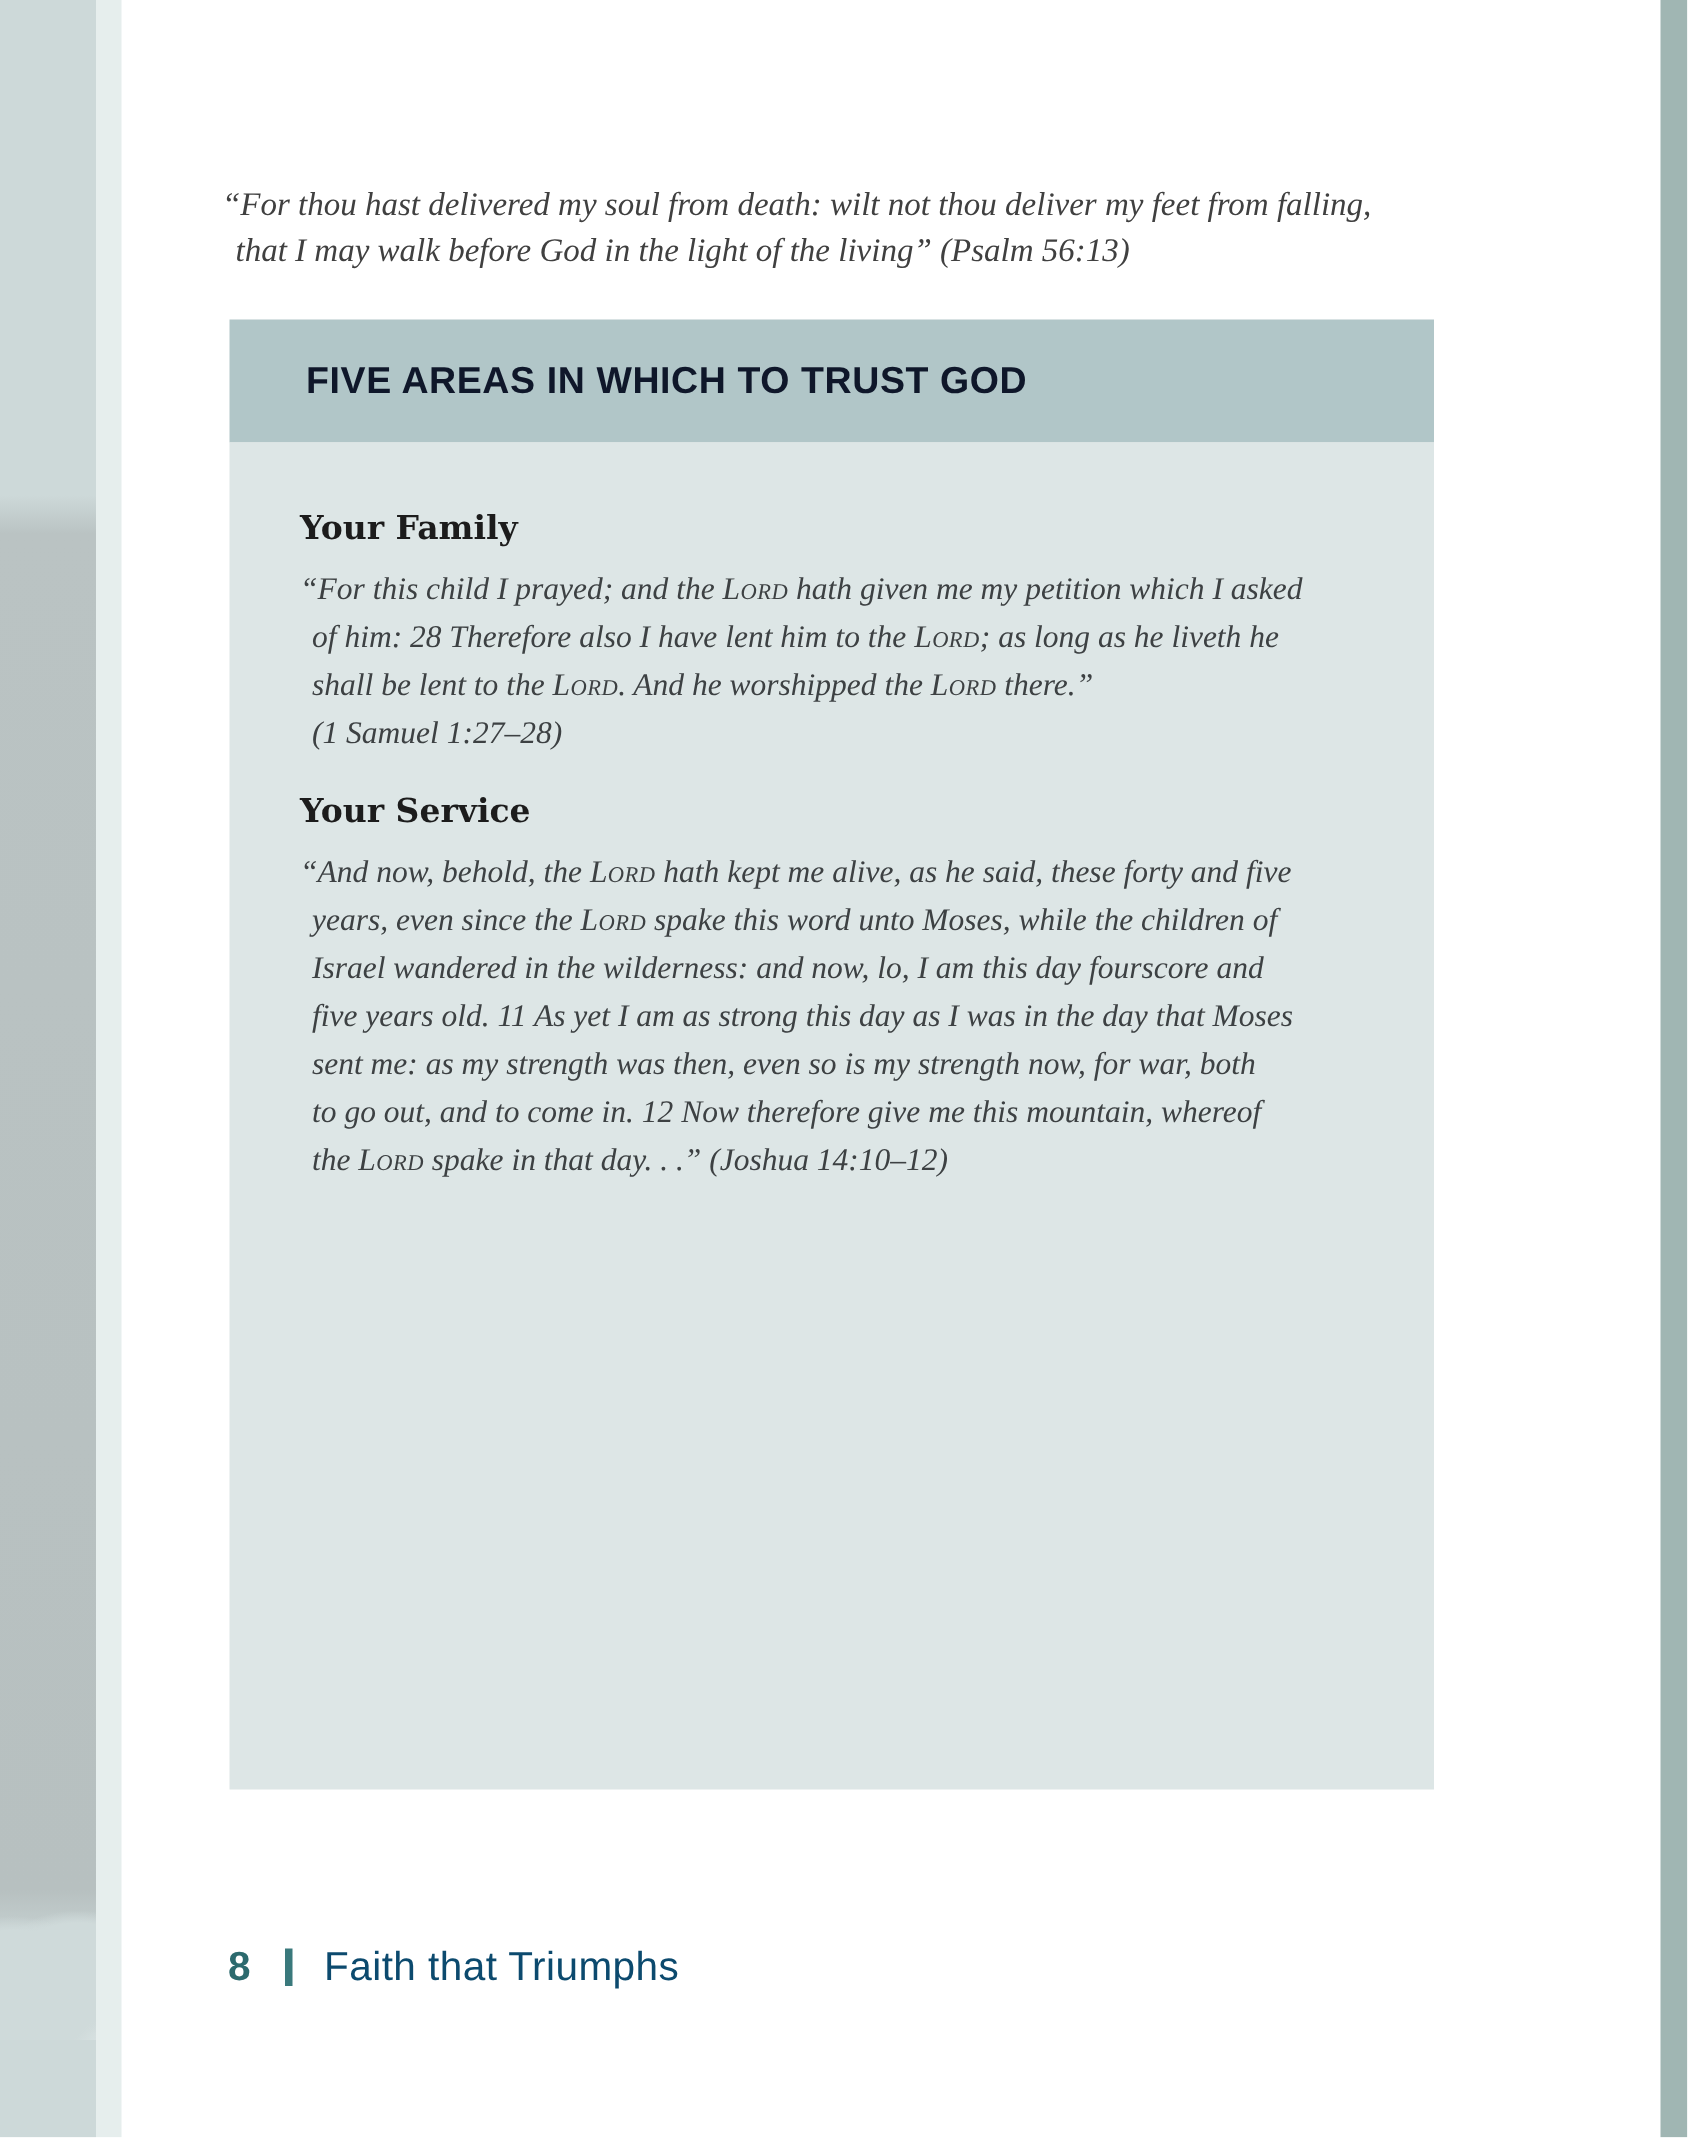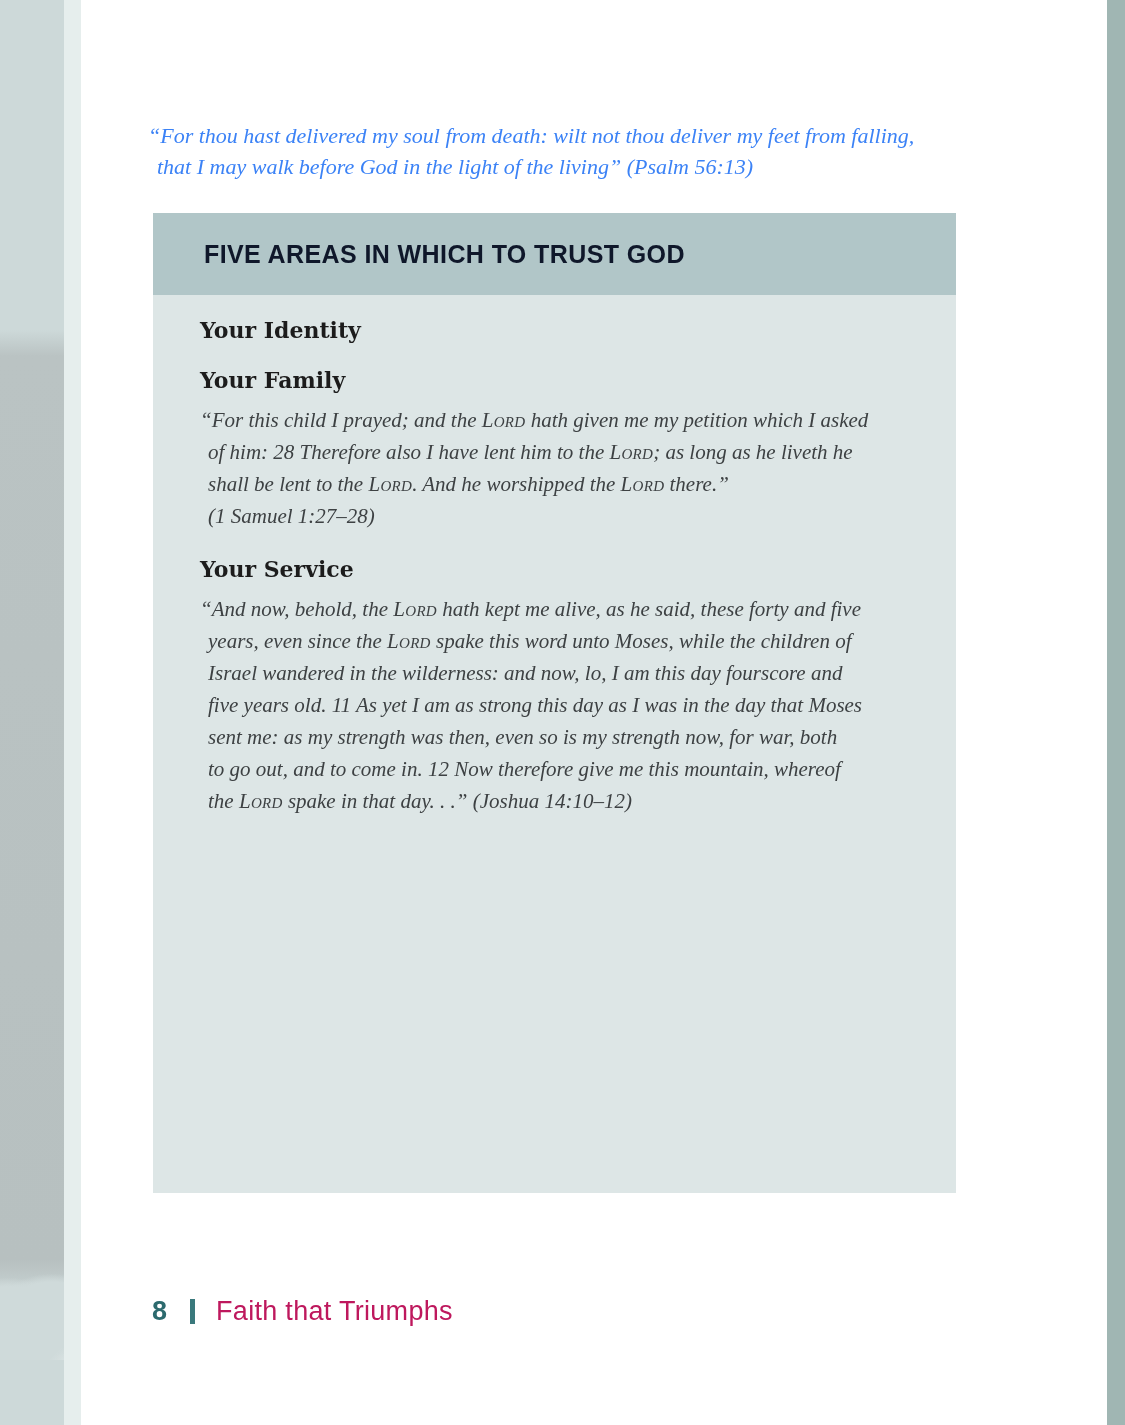--- a/index.html
+++ b/index.html
@@ -31,21 +31,21 @@
   }
   .strip-right {
     position:absolute; left:1107px; top:0; width:18px; height:1425px;
     background:#a0b6b3;
   }
 
   
   .intro-quote {
     position:absolute; left:148px; top:120px; width:810px;
     font-style:italic; font-size:22px; line-height:31px;
-    color:#3b82f6;
+    color:#404040;
     white-space:pre-line;
     padding-left:9px; text-indent:-9px;
   }
 
   
   .trust-box {
     position:absolute; left:153px; top:213px; width:803px; height:980px;
   }
   .trust-box-header {
     height:82px; background:#b1c6c8;
@@ -84,21 +84,21 @@
     font-family:"Liberation Sans", sans-serif;
   }
   .page-number {
     font-weight:bold; font-size:27px; color:#2c6a6e;
   }
   .footer-divider {
     width:5px; height:25px; background:#3a797c;
     margin:0 21px 0 23px;
   }
   .book-title {
-    font-size:27px; color:#be185d; letter-spacing:0.3px;
+    font-size:27px; color:#0c4a6e; letter-spacing:0.3px;
   }
 </style>
 </head>
 <body>
 
 <div class="page">
 
   <div class="strip-left-outer"></div>
   <div class="strip-left-texture"></div>
   <div class="strip-left-inner"></div>
@@ -108,21 +108,20 @@
 that I may walk before God in the light of the living” (Psalm 56:13)</div>
 
   <div class="trust-box">
     <div class="trust-box-header">
       <div class="trust-box-title">FIVE AREAS IN WHICH TO TRUST GOD</div>
     </div>
     <div class="trust-box-body">
 
 
       <div class="section">
-        <div class="section-heading">Your Identity</div>
       </div>
 
       <div class="section">
       </div>
 
       <div class="section">
         <div class="section-heading">Your Family</div>
         <div class="section-quote">“For this child I prayed; and the <span class="sc">Lord</span> hath given me my petition which I asked
 of him: 28 Therefore also I have lent him to the <span class="sc">Lord</span>; as long as he liveth he
 shall be lent to the <span class="sc">Lord</span>. And he worshipped the <span class="sc">Lord</span> there.”

